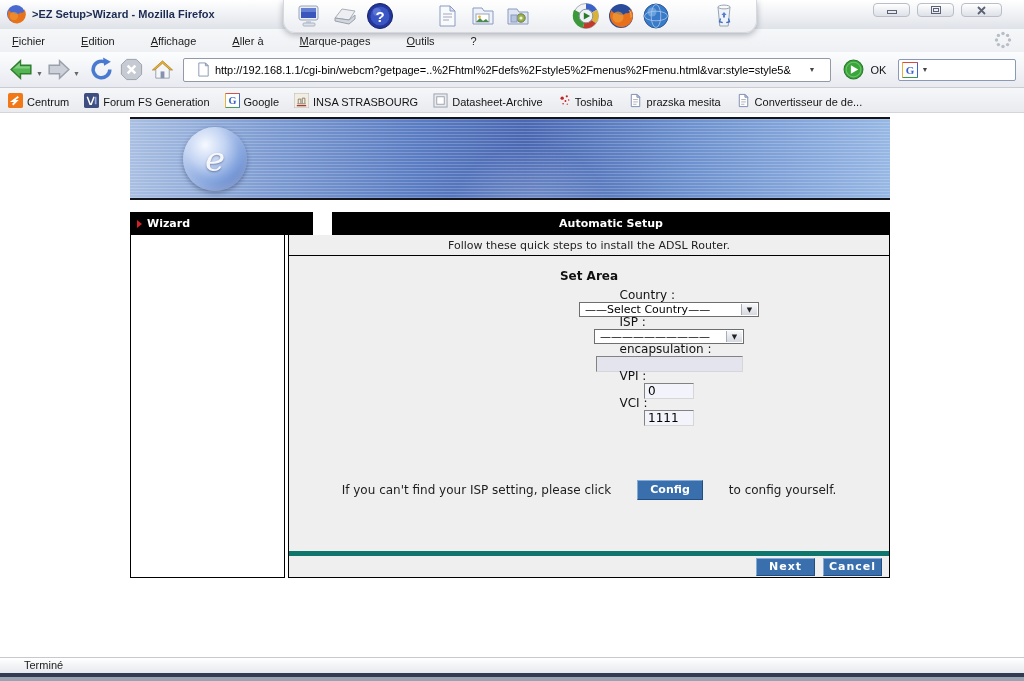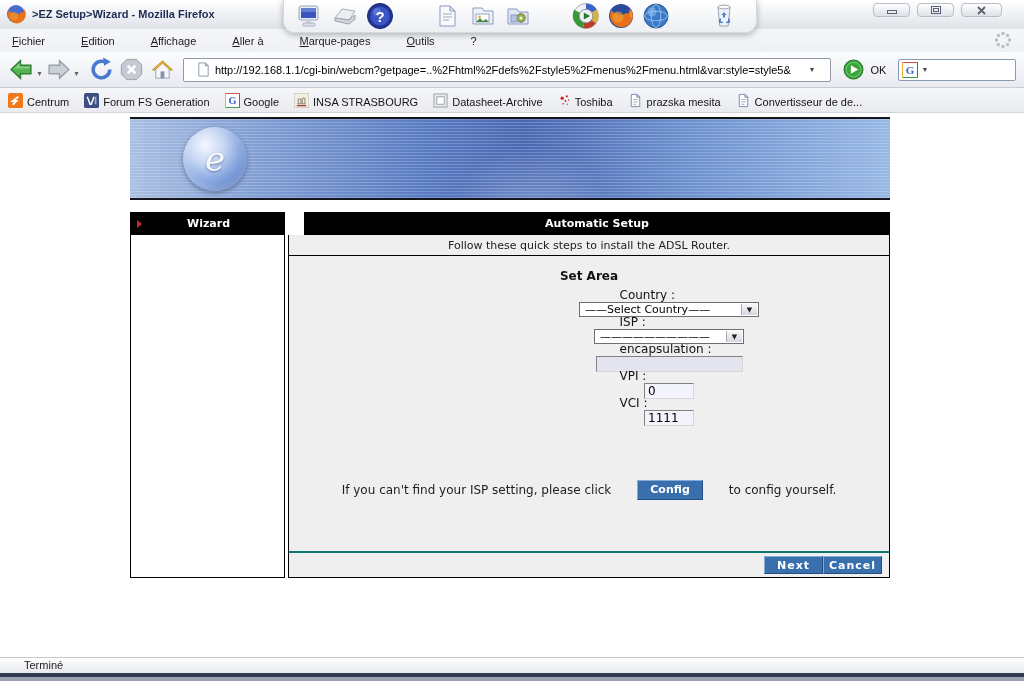--- a/index.html
+++ b/index.html
@@ -69,22 +69,22 @@
   .tabbar { margin-top:2px; height:28px; background:#000; display:flex; padding:2px; }
   .tab { margin-right:2px; border:1px solid #2a2a2a; background:linear-gradient(#ffffff,#c6cbd4);
     display:flex; align-items:center; justify-content:center;
     font-size:11px; font-weight:bold; color:#23262e; }
   .tab.active { background:linear-gradient(#dcebfb,#8cb5e8); color:#10306e; }
   .tab.filler { flex:1; margin-right:0; background:linear-gradient(#f2f3f6,#d4d8e0); }
 
   .gap-row { height:12px; background:#fff; }
 
   .header-row { display:flex; height:23px; }
-  .sidebar-head { width:155px; background:#000; color:#fff; display:flex; align-items:center; padding-left:7px;
-    font:bold 11px "DejaVu Sans",sans-serif;gap:40px; }
+  .sidebar-head { width:183px; background:#000; color:#fff; display:flex; align-items:center; padding-left:7px;
+    font:bold 11px "DejaVu Sans",sans-serif; }
   .arrow-red { width:0; height:0; border-left:5px solid #d42222; border-top:4px solid transparent;
     border-bottom:4px solid transparent; margin-right:5px; }
   .main-head { flex:1; margin-left:19px; background:#000000; color:#fff; display:flex; align-items:center;
     justify-content:center; font:bold 11px "DejaVu Sans",sans-serif; }
 
   .content-row { display:flex; height:343px; }
   .sidebar-body { width:155px; border:1px solid #000; border-top:none; background:#fff; }
   .main-body { flex:1; margin-left:3px; border:1px solid #000; border-top:none; background:#efefef;
     display:flex; flex-direction:column; }
   .instruction { height:21px; border-bottom:1px solid #000; display:flex; align-items:center; justify-content:center;
@@ -103,22 +103,22 @@
   .txt { height:19px; border:1px solid; border-color:#828282 #d6d6d6 #d6d6d6 #828282; background:#f2f3fb;
     font:12px "DejaVu Sans",sans-serif; padding:0 3px; outline:none; }
   .txt.encap { width:147px; background:#e3e4ed; }
   .txt.small { width:50px; }
   .hint { margin-top:62px; display:flex; align-items:center; justify-content:center; gap:26px;
     font:12px "DejaVu Sans",sans-serif; color:#1d1d1d; }
   .btn-blue { background:#3a6fae; color:#fff; font:bold 11px "DejaVu Sans",sans-serif;
     display:flex; align-items:center; justify-content:center;
     border:1px solid; border-color:#84abd8 #224e80 #224e80 #84abd8; cursor:default; }
   .config-btn { padding:2px 12px 3px; }
-  .footer { height:26px; border-top:2px solid #0f766e; display:flex; align-items:center; justify-content:flex-end;
-    padding-right:7px; }
+  .footer { height:26px; border-top:5px solid #0f766e; display:flex; align-items:center; justify-content:flex-end;
+    gap:8px; padding-right:7px; }
   .footer .btn-blue { width:59px; height:18px; letter-spacing:1px; }
 
   
   .statusbar { position:absolute; left:0; top:657px; width:1024px; height:16px;
     background:linear-gradient(#ffffff,#e7e9ee); border-top:1px solid #c6c8ce;
     font-size:11px; color:#222; line-height:15px; padding-left:24px; }
   .taskbar-edge { position:absolute; left:0; top:673px; width:1024px; height:8px; background:#9aa2b2; }
   .taskbar-edge::before { content:""; position:absolute; left:0; top:0; width:100%; height:4px; background:#333b52; }
 </style>
 </head>

